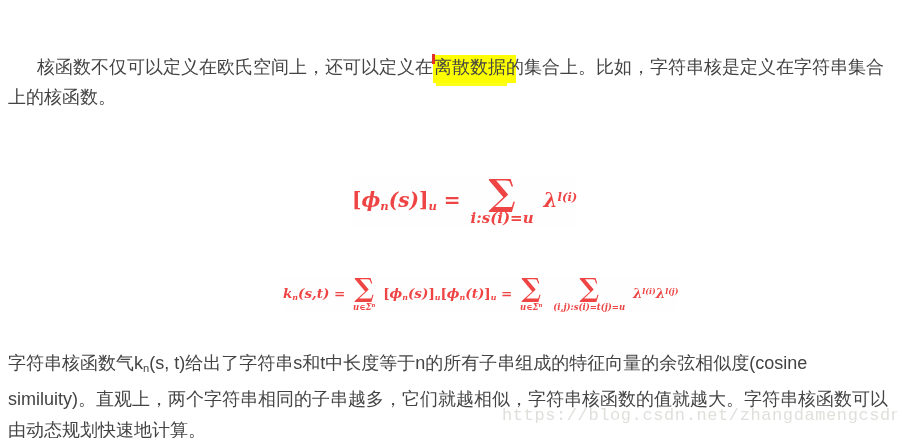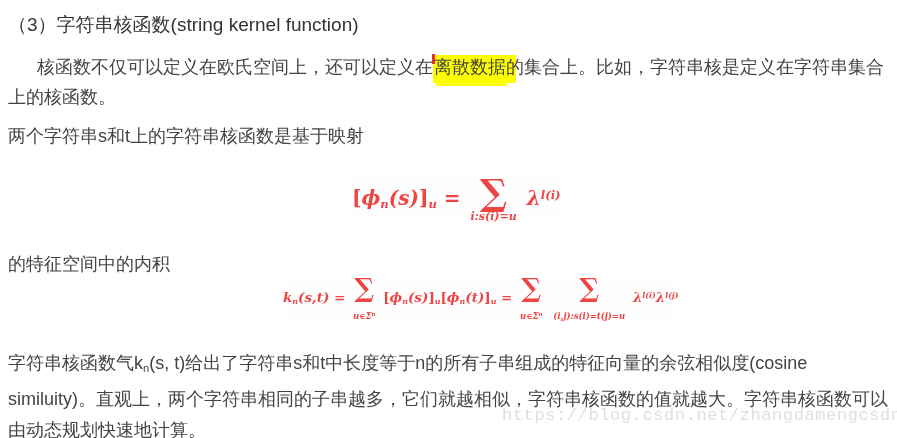--- a/index.html
+++ b/index.html
@@ -55,49 +55,46 @@
   .f2{top:277px;left:283px;font-size:13.5px;}
   .formula .it{font-style:italic;}
   .formula .sub{font-size:0.58em;vertical-align:-0.28em;font-style:italic;}
   .formula .sup{font-size:0.58em;vertical-align:0.5em;font-style:italic;}
   .formula .sum{
     display:inline-flex;flex-direction:column;align-items:center;
     vertical-align:middle;line-height:1;margin:0 3px;
   }
   .f1 .sigma{font-size:36px;line-height:0.92;font-style:normal;}
   .f2 .sigma{font-size:26px;line-height:0.92;font-style:normal;}
-  .f1 .limit{font-size:11px;line-height:1;margin-top:2px;font-style:italic;}
-  .f2 .limit{font-size:8.5px;line-height:1;margin-top:11px;font-style:italic;}
+  .f1 .limit{font-size:15px;line-height:1;margin-top:2px;font-style:italic;}
+  .f2 .limit{font-size:8.5px;line-height:1;margin-top:2px;font-style:italic;}
 
   .inline-sub{font-size:0.62em;vertical-align:-0.25em;}
 
   .watermark{
     position:absolute;top:406px;left:502px;
     font-family:"Liberation Mono","DejaVu Sans Mono",monospace;
     font-size:17px;letter-spacing:0.6px;
     color:#dfdfdb;white-space:nowrap;
   }
 </style>
 </head>
 <body>
 
 <div class="page">
 
-  <div class="title">（3）字符串核函数(string kernel function)</div>
 
   <div class="para p1"><span>核函数不仅可以定义在欧氏空间上，还可以定义在</span><span class="hl"><span class="pen-mark"></span><span>离散数据</span></span><span class="hl-partial">的</span><span>集合上。比如，字符串核是定义在字符串集合上的核函数。</span></div>
 
-  <div class="para p2">两个字符串s和t上的字符串核函数是基于映射</div>
 
   <div class="formula f1"><span class="txt">[</span><span class="it">ϕ</span><span class="sub">n</span><span class="it">(s)</span><span class="txt">]</span><span class="sub">u</span><span class="txt"> = </span><span class="sum">
         <span class="sigma">∑</span>
         <span class="limit">i:s(i)=u</span>
       </span><span class="txt"> </span><span class="it">λ</span><span class="sup">l(i)</span></div>
 
-  <div class="para p3">的特征空间中的内积</div>
 
   <div class="formula f2"><span class="it">k</span><span class="sub">n</span><span class="it">(s,t)</span><span class="txt"> = </span><span class="sum">
         <span class="sigma">∑</span>
         <span class="limit">u∈Σⁿ</span>
       </span><span class="txt"> [</span><span class="it">ϕ</span><span class="sub">n</span><span class="it">(s)</span><span class="txt">]</span><span class="sub">u</span><span class="txt">[</span><span class="it">ϕ</span><span class="sub">n</span><span class="it">(t)</span><span class="txt">]</span><span class="sub">u</span><span class="txt"> = </span><span class="sum">
         <span class="sigma">∑</span>
         <span class="limit">u∈Σⁿ</span>
       </span><span class="txt"> </span><span class="sum">
         <span class="sigma">∑</span>
         <span class="limit">(i,j):s(i)=t(j)=u</span>

